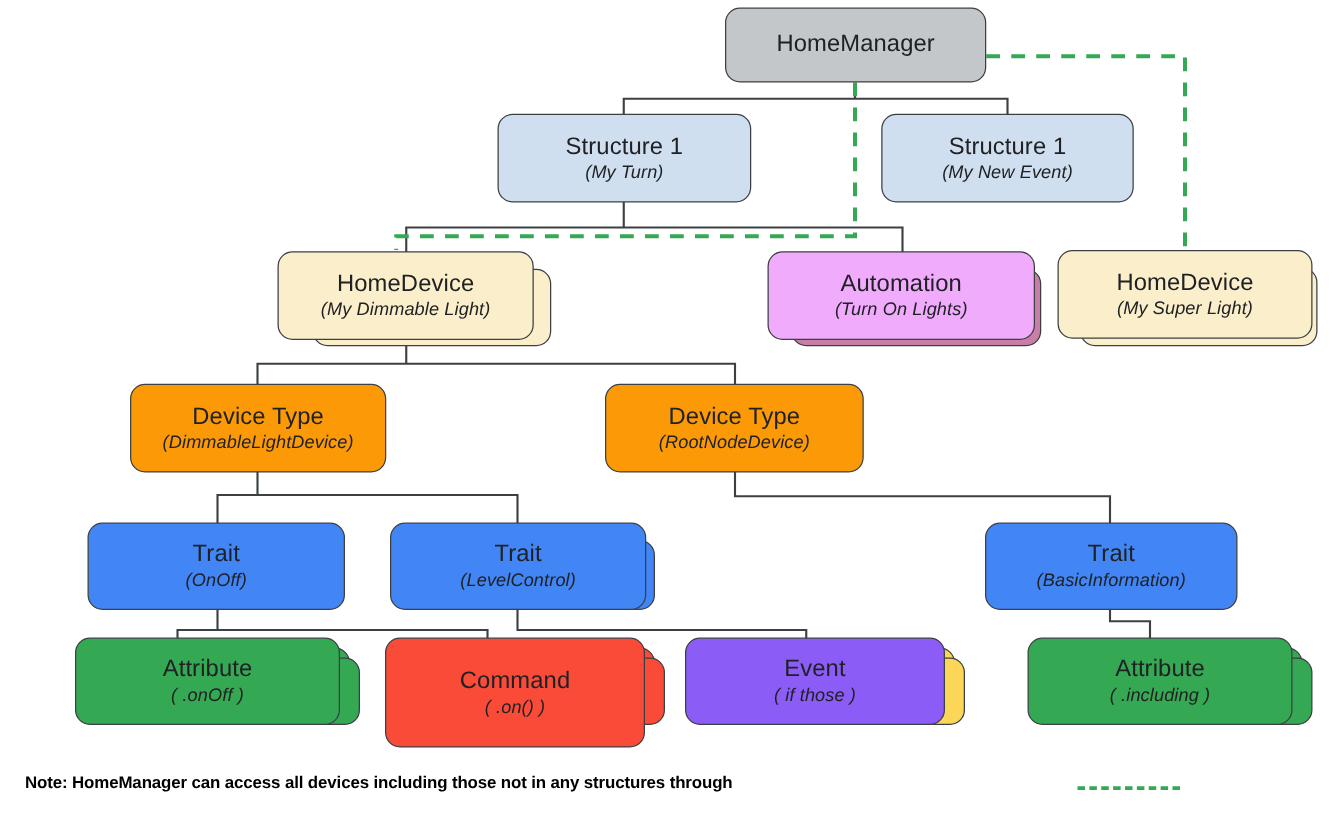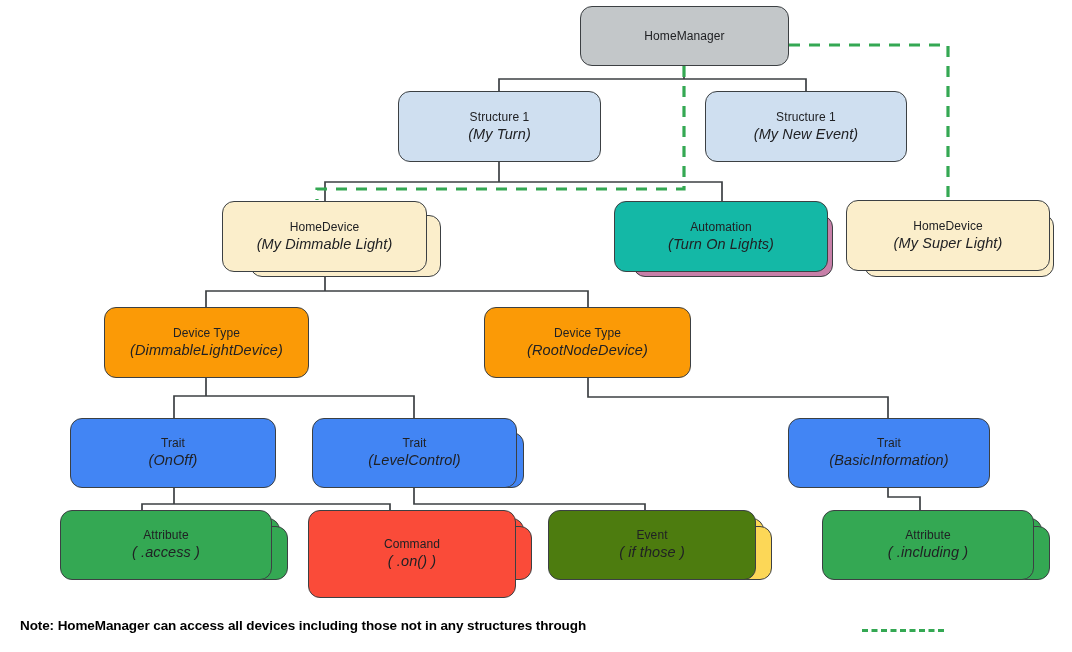--- a/index.html
+++ b/index.html
@@ -27,21 +27,21 @@
     border-radius:12px;
     display:flex;
     flex-direction:column;
     align-items:center;
     justify-content:center;
     text-align:center;
     color:#202124;
     line-height:1.25;
     z-index:5;
   }
-  .node .l1{font-size:12px;font-weight:400;letter-spacing:.1px;}
+  .node .l1{font-size:19px;font-weight:400;letter-spacing:.1px;}
   .node .l2{font-size:14.5px;font-weight:400;font-style:italic;letter-spacing:.1px;}
   
   .stack{position:absolute;z-index:3;}
   .stack .sheet{
     position:absolute;
     box-sizing:border-box;
     border:1.6px solid #3c4043;
     border-radius:12px;
   }
   .note{
@@ -143,21 +143,21 @@
   <div class="node" style="left:705px;top:91px;width:202px;height:71px;background:#cfdff0;">
     <span class="l1">Structure 1</span>
     <span class="l2">(My New Event)</span>
   </div>
 
   <div class="node" style="left:222px;top:201px;width:205px;height:71px;background:#fbeecb;">
     <span class="l1">HomeDevice</span>
     <span class="l2">(My Dimmable Light)</span>
   </div>
 
-  <div class="node" style="left:614px;top:201px;width:214px;height:71px;background:#14b8a6;">
+  <div class="node" style="left:614px;top:201px;width:214px;height:71px;background:#f0abfc;">
     <span class="l1">Automation</span>
     <span class="l2">(Turn On Lights)</span>
   </div>
 
   <div class="node" style="left:846px;top:200px;width:204px;height:71px;background:#fbeecb;">
     <span class="l1">HomeDevice</span>
     <span class="l2">(My Super Light)</span>
   </div>
 
   <div class="node" style="left:104px;top:307px;width:205px;height:71px;background:#fb9a06;">
@@ -180,29 +180,29 @@
     <span class="l2">(LevelControl)</span>
   </div>
 
   <div class="node" style="left:788px;top:418px;width:202px;height:70px;background:#4285f4;">
     <span class="l1">Trait</span>
     <span class="l2">(BasicInformation)</span>
   </div>
 
   <div class="node" style="left:60px;top:510px;width:212px;height:70px;background:#34a853;">
     <span class="l1">Attribute</span>
-    <span class="l2">( .access )</span>
+    <span class="l2">( .onOff )</span>
   </div>
 
   <div class="node" style="left:308px;top:510px;width:208px;height:88px;background:#fa4b39;">
     <span class="l1">Command</span>
     <span class="l2">( .on() )</span>
   </div>
 
-  <div class="node" style="left:548px;top:510px;width:208px;height:70px;background:#4d7c0f;">
+  <div class="node" style="left:548px;top:510px;width:208px;height:70px;background:#8b5cf6;">
     <span class="l1">Event</span>
     <span class="l2">( if those )</span>
   </div>
 
   <div class="node" style="left:822px;top:510px;width:212px;height:70px;background:#34a853;">
     <span class="l1">Attribute</span>
     <span class="l2">( .including )</span>
   </div>
 
   <div class="note">Note: HomeManager can access all devices including those not in any structures through</div>

